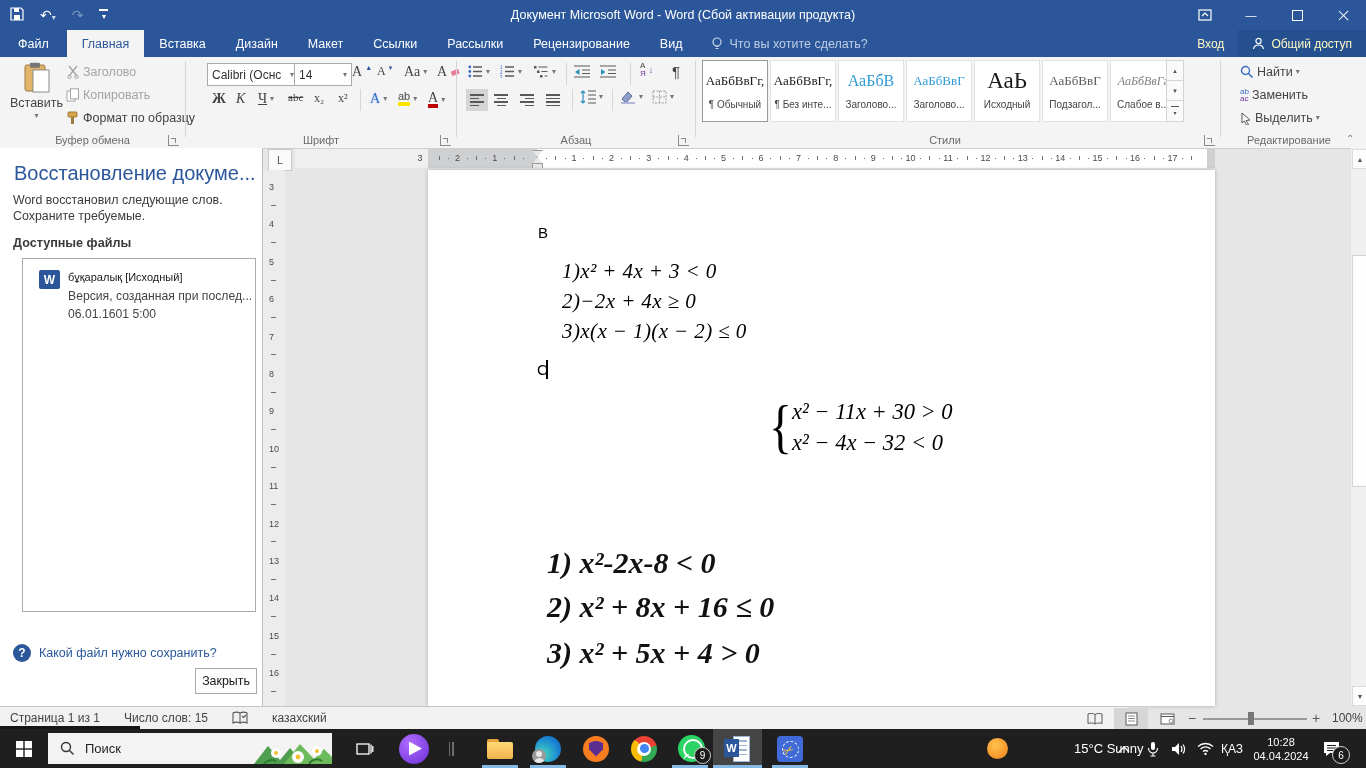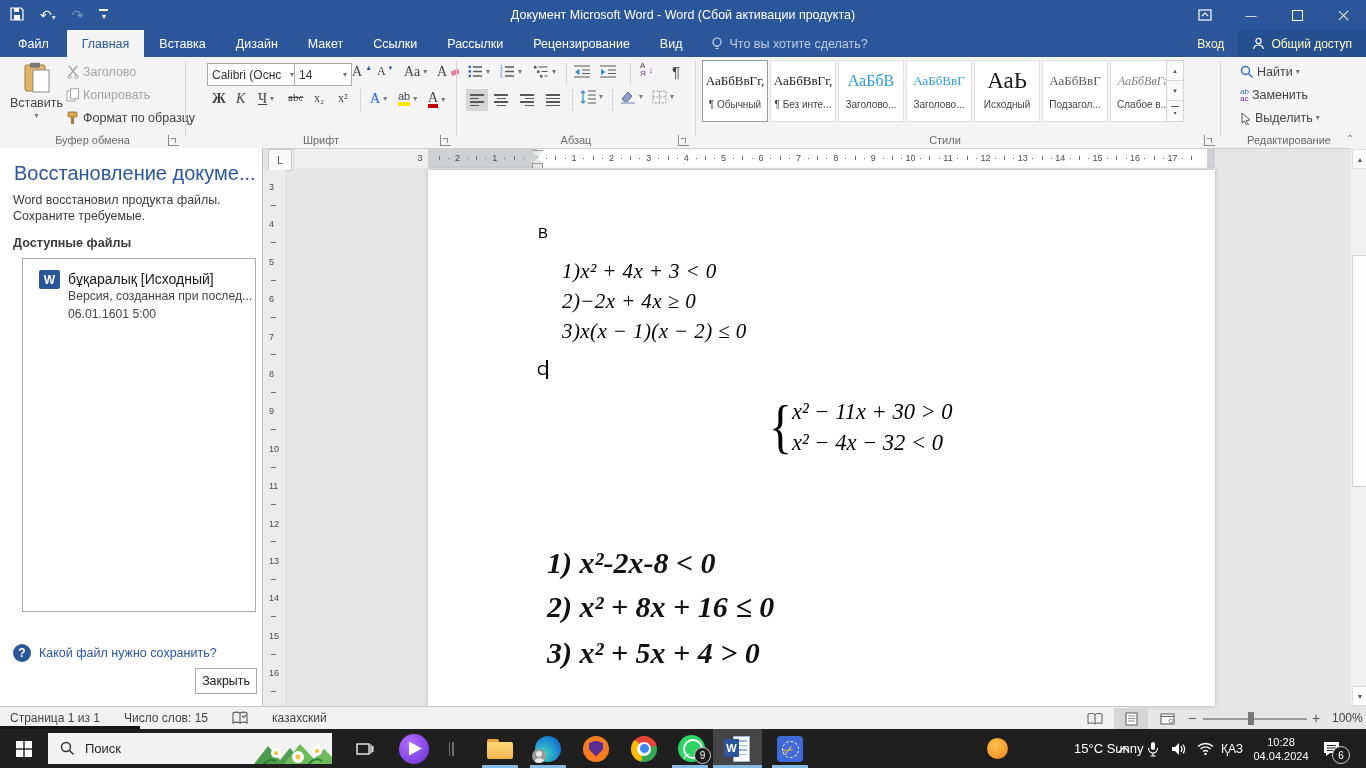--- a/index.html
+++ b/index.html
@@ -39,21 +39,21 @@
   .stylecard{width:64px;height:60px;background:#fff;border:1px solid #e4e2e0;text-align:center;overflow:hidden;}
   .stylecard .prev{display:block;margin-top:6px;height:28px;line-height:28px;font-family:"Liberation Serif",serif;white-space:nowrap;font-size:13px;color:#1a1a1a;}
   .stylecard .nm{display:block;font-size:10px;color:#444;margin-top:4px;white-space:nowrap;}
   
   #panel{left:0;top:148px;width:262px;height:558px;background:#fff;border-right:1px solid #c3c1bf;}
   #paneltitle{left:14px;top:14px;font-size:20px;color:#2b579a;font-weight:400;white-space:nowrap;}
   #paneldesc{left:13px;top:44px;width:230px;font-size:12.4px;line-height:16px;color:#3b3b3b;}
   #panelhead{left:13px;top:88px;font-size:12.6px;font-weight:bold;color:#3b3b3b;}
   #filebox{left:22px;top:110px;width:232px;height:352px;border:1px solid #ababab;background:#fff;}
   #fileicon{left:16px;top:11px;width:21px;height:19px;background:#2b579a;border-radius:2px;color:#fff;font-size:12px;font-weight:bold;display:flex;align-items:center;justify-content:center;}
-  #filename{left:45px;top:12px;font-size:14px;color:#1a1a1a;white-space:nowrap;}
+  #filename{left:45px;top:12px;font-size:11px;color:#1a1a1a;white-space:nowrap;}
   .fileline{left:45px;font-size:12.2px;color:#444;white-space:nowrap;}
   #helpq{left:13px;top:496px;display:flex;align-items:center;gap:8px;}
   #helpicon{width:18px;height:18px;border-radius:50%;background:#2b579a;color:#fff;font-size:12px;font-weight:bold;display:flex;align-items:center;justify-content:center;}
   #helplink{font-size:12.5px;color:#2b579a;}
   #closebtn{left:195px;top:520px;width:60px;height:24px;background:#fdfdfd;border:1px solid #ababab;font-size:12.4px;color:#1a1a1a;display:flex;align-items:center;justify-content:center;}
   
   #tabsel{left:268px;top:149px;width:22px;height:20px;background:#fafafa;border:1px solid #c8c8c8;color:#555;font-size:11px;display:flex;align-items:center;justify-content:center;}
   #hruler{left:295px;top:149px;width:920px;height:19px;background:#efefef;overflow:hidden;}
   .hseg{position:absolute;top:0;height:19px;}
   .rnum{position:absolute;top:4px;width:10px;margin-left:-5px;text-align:center;font-size:9px;color:#4a4a4a;}
@@ -463,21 +463,21 @@
         </svg>
       <span>Выделить</span>
         <span class="caret">▾</span>
     </div>
     <div class="glabel" style="left:1222px;width:134px;">Редактирование</div>
     <div class="rbtn" style="left:1346px;top:76px;color:#777;font-size:10px;">⌃</div>
   </div>
 
   <div class="ab" id="panel">
     <div class="ab" id="paneltitle">Восстановление докуме...</div>
-    <div class="ab" id="paneldesc">Word восстановил продукта файлы. Сохраните требуемые.</div>
+    <div class="ab" id="paneldesc">Word восстановил следующие слов. Сохраните требуемые.</div>
     <div class="ab" id="panelhead">Доступные файлы</div>
     <div class="ab" id="filebox">
       <div class="ab" id="fileicon">W</div>
       <div class="ab" id="filename">бұқаралық [Исходный]</div>
       <div class="ab fileline" style="top:30px;">Версия, созданная при послед...</div>
       <div class="ab fileline" style="top:48px;">06.01.1601 5:00</div>
     </div>
     <div class="ab" id="helpq">
       <span id="helpicon">?</span>
       <span id="helplink">Какой файл нужно сохранить?</span>

